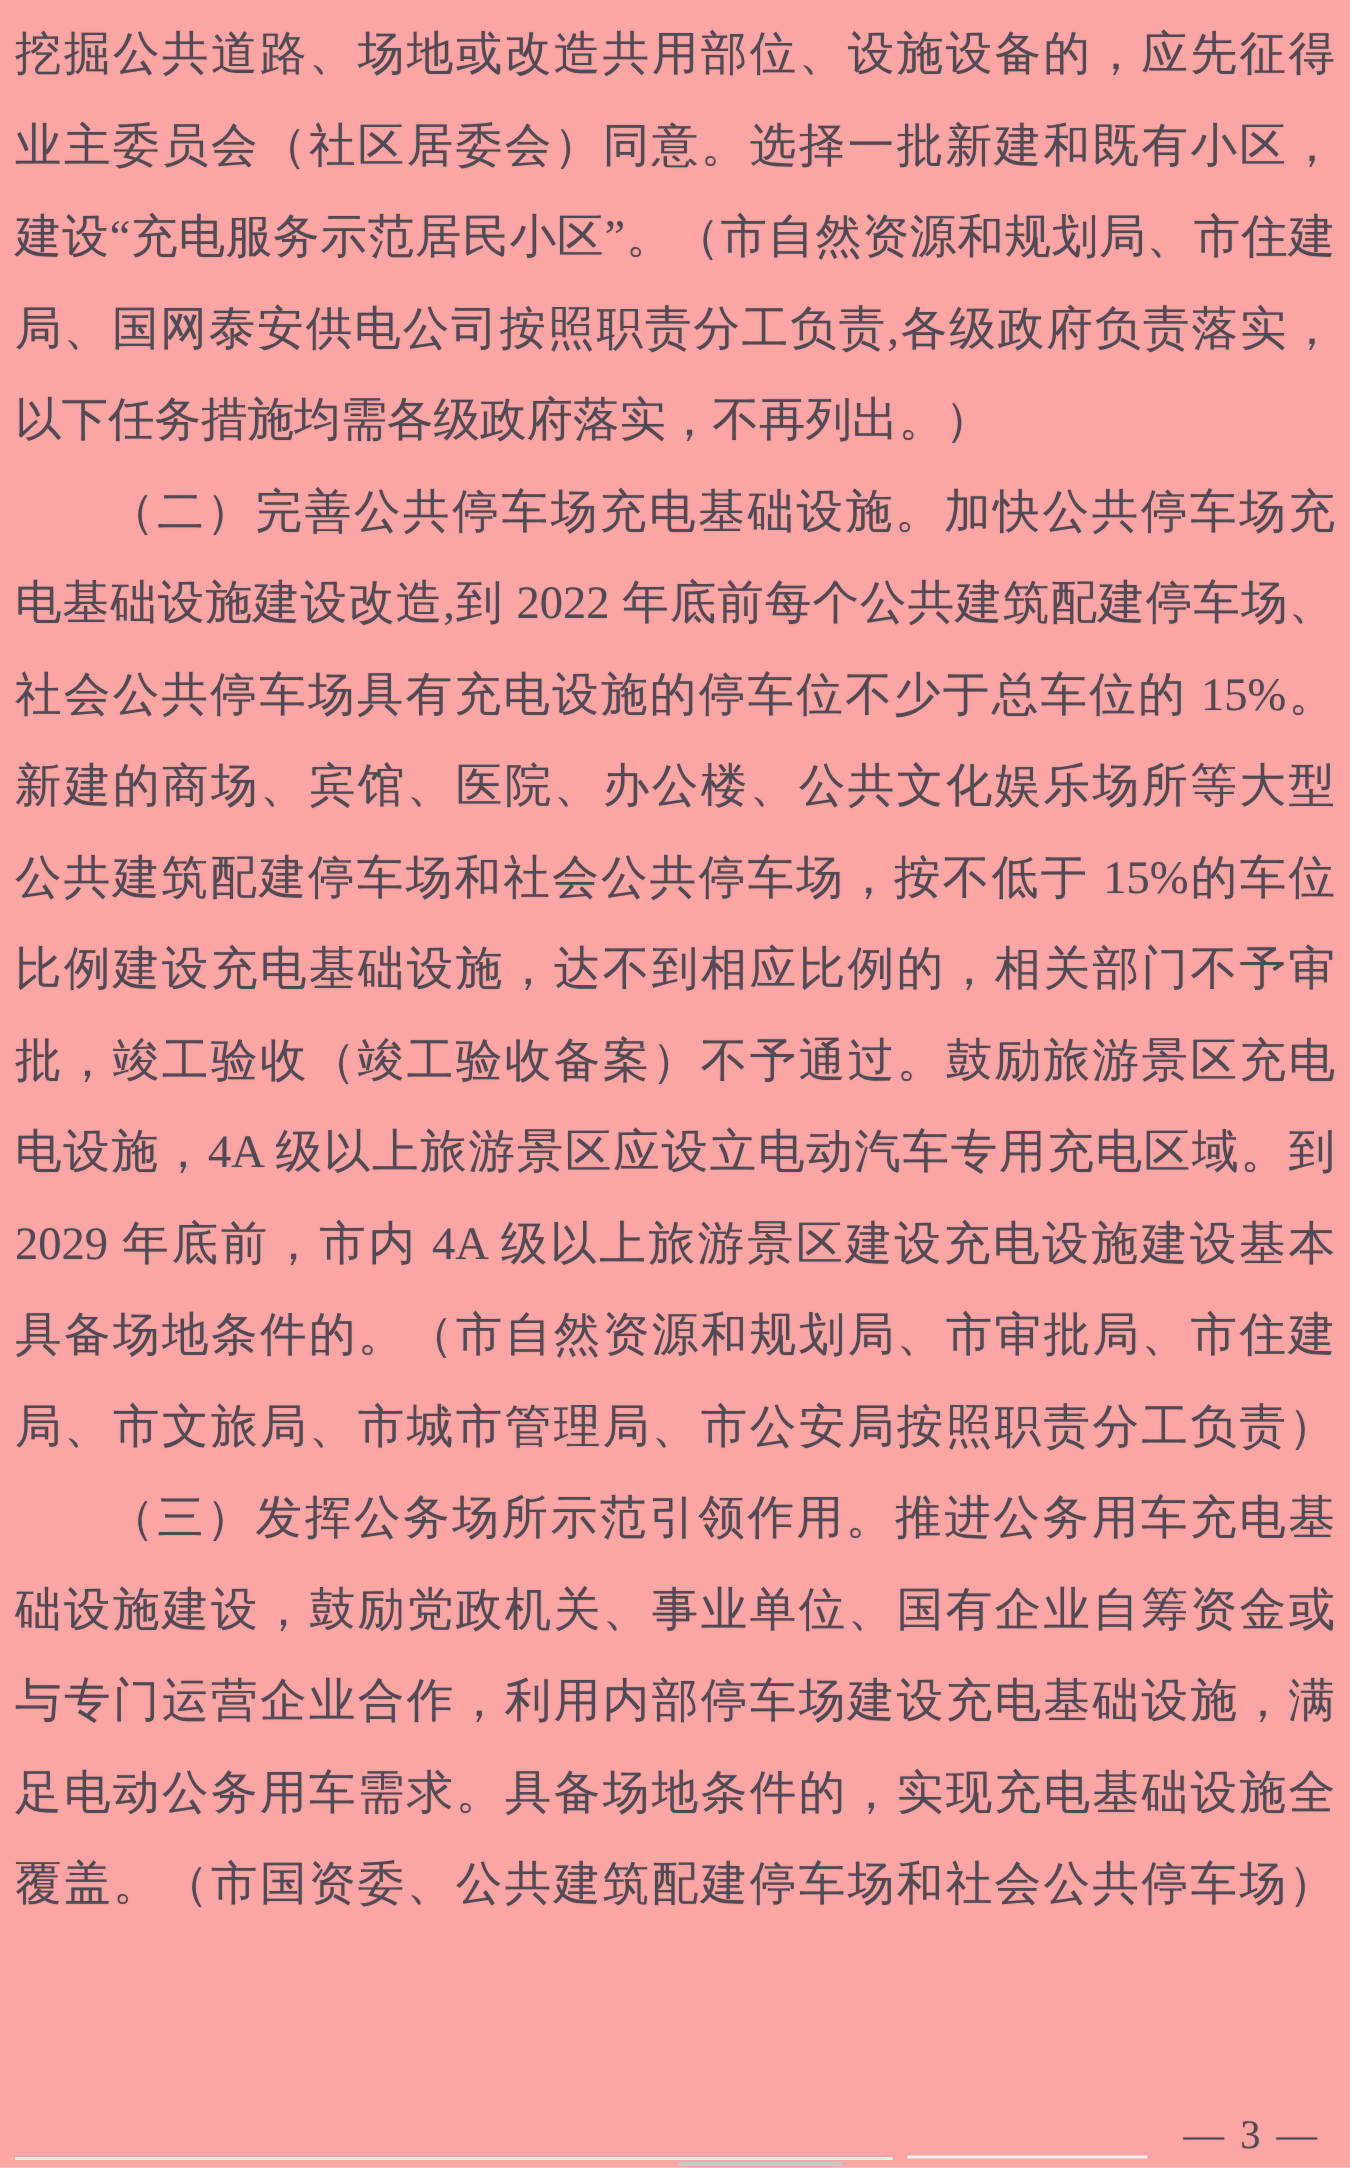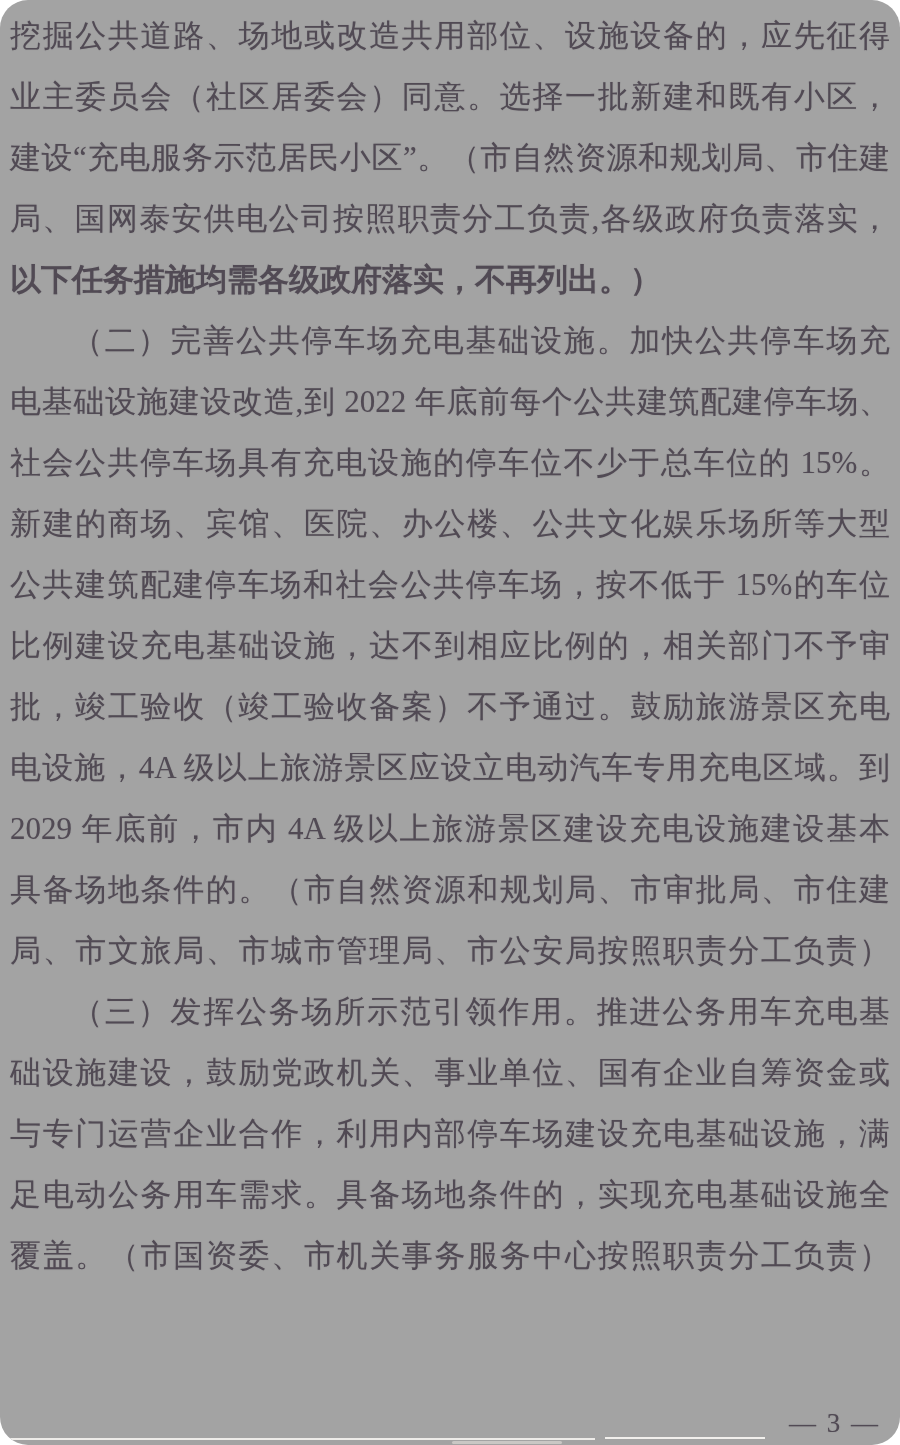--- a/index.html
+++ b/index.html
@@ -4,24 +4,23 @@
 <style>
   html, body { margin: 0; padding: 0; }
   body {
     width: 900px; height: 1445px;
     background: #ffffff;
     font-family: "Liberation Serif", "DejaVu Serif", serif;
   }
   .page {
     position: relative;
     width: 900px; height: 1445px;
-    background: #a3a3a3;
+    background: #fca5a5;
     overflow: hidden;
     color: #514a54;
-    border-radius: 28px;
   }
   .text-block {
     position: absolute;
     top: 5px; left: 10px;
     width: 880px;
   }
   .paragraph { margin: 0; padding: 0; }
   .line {
     height: 61px;
     line-height: 61px;
@@ -29,21 +28,20 @@
     white-space: normal;
     text-align: justify;
     text-align-last: justify;
     text-justify: inter-character;
     text-shadow: 0 0 1px rgba(81, 74, 84, 0.35);
   }
   .line.indent { text-indent: 2em; }
   .line.para-end {
     text-align: left;
     text-align-last: left;
-    font-weight: bold;
   }
   .page-number {
     position: absolute;
     right: 20px; bottom: 5px;
     font-size: 27px;
     line-height: 34px;
     letter-spacing: 2px;
     text-shadow: 0 0 1px rgba(81, 74, 84, 0.35);
   }
   
@@ -93,21 +91,21 @@
       <div class="line">2029 年底前，市内 4A 级以上旅游景区建设充电设施建设基本</div>
       <div class="line">具备场地条件的。（市自然资源和规划局、市审批局、市住建</div>
       <div class="line">局、市文旅局、市城市管理局、市公安局按照职责分工负责）</div>
     </div>
 
     <div class="paragraph">
       <div class="line indent">（三）发挥公务场所示范引领作用。推进公务用车充电基</div>
       <div class="line">础设施建设，鼓励党政机关、事业单位、国有企业自筹资金或</div>
       <div class="line">与专门运营企业合作，利用内部停车场建设充电基础设施，满</div>
       <div class="line">足电动公务用车需求。具备场地条件的，实现充电基础设施全</div>
-      <div class="line">覆盖。（市国资委、市机关事务服务中心按照职责分工负责）</div>
+      <div class="line">覆盖。（市国资委、公共建筑配建停车场和社会公共停车场）</div>
     </div>
 
   </div>
 
   <div class="page-number">— 3 —</div>
 
   <div class="artifact-line"></div>
   <div class="artifact-line-2"></div>
   <div class="artifact-smudge"></div>
 </div>

